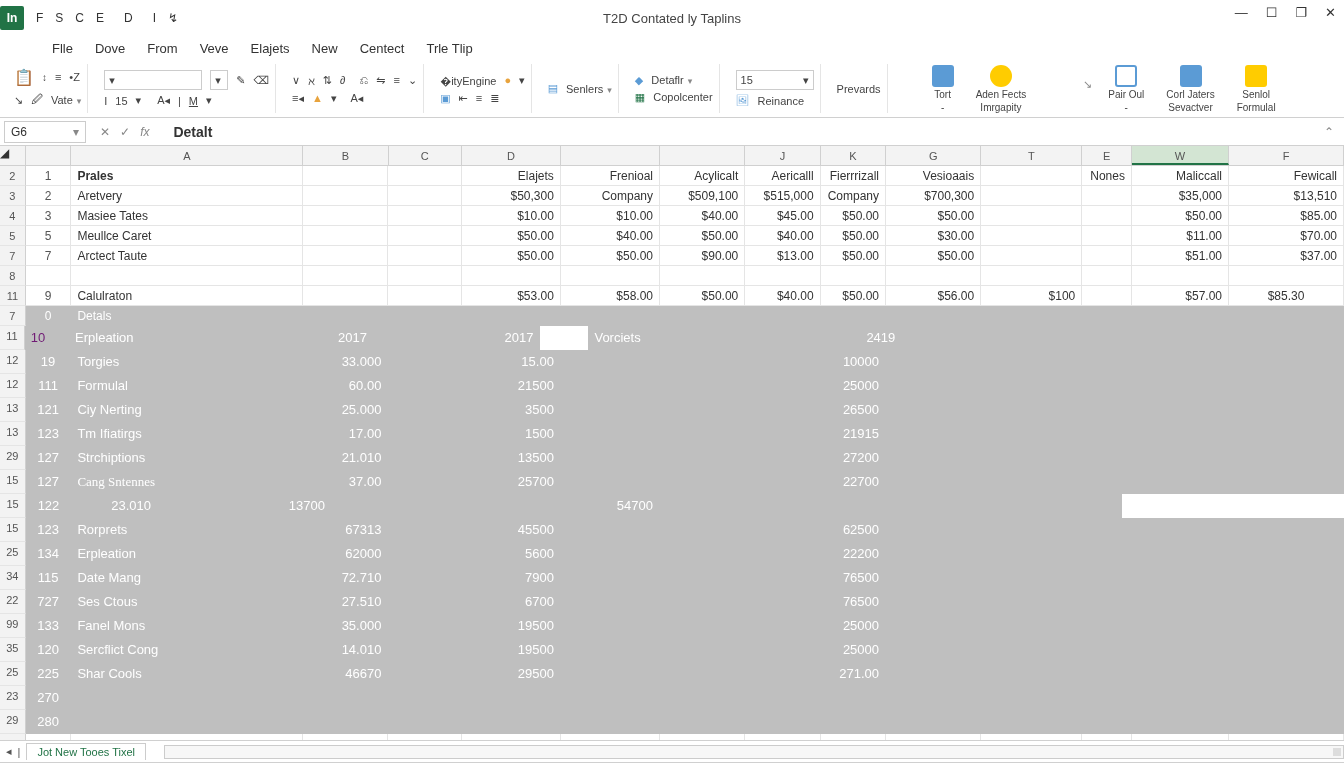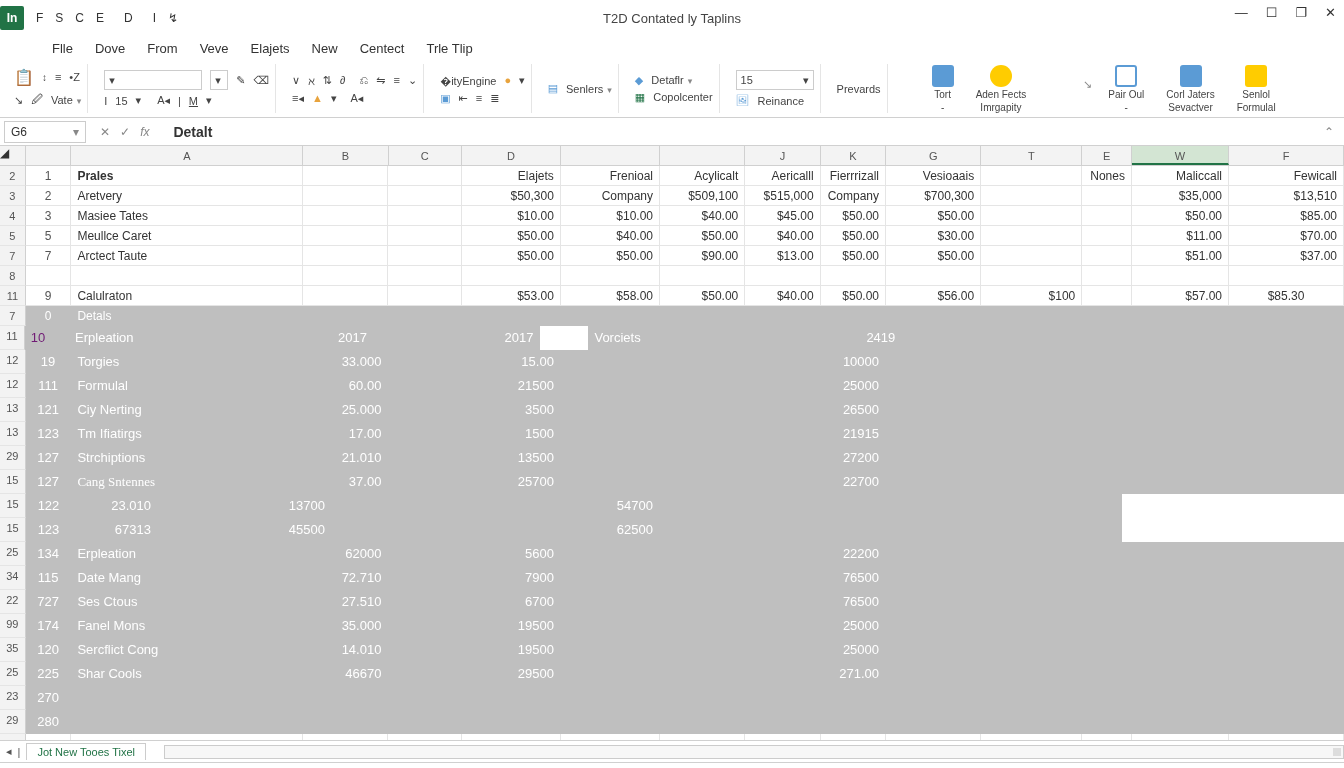--- a/index.html
+++ b/index.html
@@ -507,20 +507,21 @@
         <div class="cell right" style="width: 66px;">54700</div>
         <div class="cell right" style="width: 96px;"></div>
         <div class="cell right" style="width: 102px;"></div>
         <div class="cell right" style="width: 50px;"></div>
         <div class="cell right" style="width: 98px;"></div>
         <div class="cell right" style="width: 116px;"></div>
       </div>
       <div class="row sel-band higher">
         <div class="row-h-outer">15</div>
         <div class="cell" style="width: 46px; text-align: center; color: rgb(255, 255, 255);">123</div>
+        <div class="cell rowlabel" style="width: 234px;">Rorprets</div>
         <div class="cell right" style="width: 86px;">67313</div>
         <div class="cell right" style="width: 74px;"></div>
         <div class="cell right" style="width: 100px;">45500</div>
         <div class="cell" style="width: 100px;"></div>
         <div class="cell right" style="width: 86px;"></div>
         <div class="cell right" style="width: 76px;"></div>
         <div class="cell right" style="width: 66px;">62500</div>
         <div class="cell right" style="width: 96px;"></div>
         <div class="cell right" style="width: 102px;"></div>
         <div class="cell right" style="width: 50px;"></div>
@@ -573,21 +574,21 @@
         <div class="cell right" style="width: 76px;"></div>
         <div class="cell right" style="width: 66px;">76500</div>
         <div class="cell right" style="width: 96px;"></div>
         <div class="cell right" style="width: 102px;"></div>
         <div class="cell right" style="width: 50px;"></div>
         <div class="cell right" style="width: 98px;"></div>
         <div class="cell right" style="width: 116px;"></div>
       </div>
       <div class="row sel-band higher">
         <div class="row-h-outer">99</div>
-        <div class="cell" style="width: 46px; text-align: center; color: rgb(255, 255, 255);">174</div>
+        <div class="cell" style="width: 46px; text-align: center; color: rgb(255, 255, 255);">133</div>
         <div class="cell rowlabel" style="width: 234px;">Fanel Mons</div>
         <div class="cell right" style="width: 86px;">35.000</div>
         <div class="cell right" style="width: 74px;"></div>
         <div class="cell right" style="width: 100px;">19500</div>
         <div class="cell" style="width: 100px;"></div>
         <div class="cell right" style="width: 86px;"></div>
         <div class="cell right" style="width: 76px;"></div>
         <div class="cell right" style="width: 66px;">25000</div>
         <div class="cell right" style="width: 96px;"></div>
         <div class="cell right" style="width: 102px;"></div>

